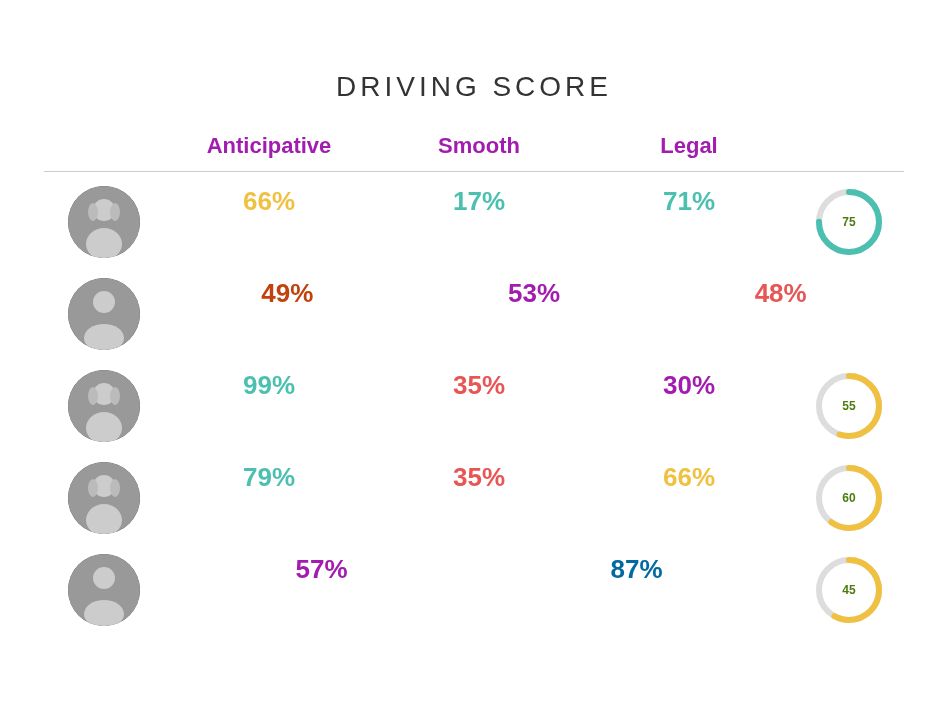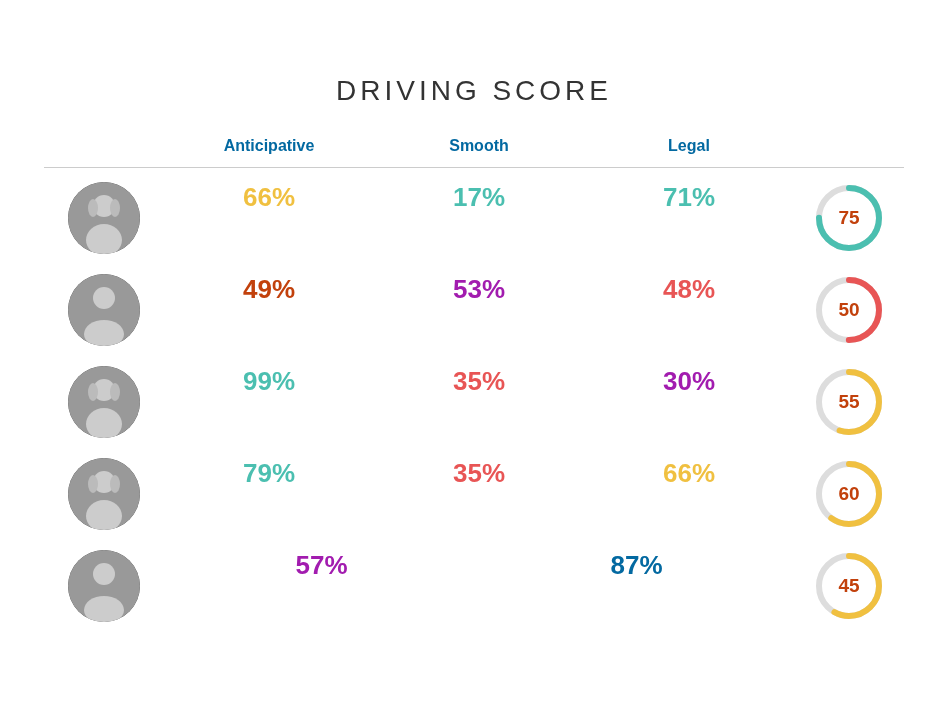--- a/index.html
+++ b/index.html
@@ -49,23 +49,23 @@
     .col-legal {
       flex: 1;
       text-align: center;
     }
     .col-score {
       width: 110px;
       flex-shrink: 0;
       text-align: center;
     }
     .header-label {
-      font-size: 16px;
+      font-size: 22px;
       font-weight: 600;
-      color: #0369a1;
+      color: #a21caf;
     }
     .data-row {
       display: flex;
       align-items: flex-start;
       padding: 10px 0;
     }
     .avatar-circle {
       width: 72px;
       height: 72px;
       border-radius: 50%;
@@ -106,23 +106,23 @@
       fill: none;
       stroke-width: 6;
       stroke-linecap: round;
       transition: stroke-dasharray 0.3s;
     }
     .donut-text {
       position: absolute;
       top: 50%;
       left: 50%;
       transform: translate(-50%, -50%);
-      font-size: 19px;
+      font-size: 12px;
       font-weight: 600;
-      color: #c2410c;
+      color: #4d7c0f;
     }
   </style>
 </head>
 <body>
 
 <div class="container">
   <div class="page-title">DRIVING SCORE</div>
 
   <div class="table">
 
@@ -191,31 +191,20 @@
     </div>
     <div class="col-anticipative">
       <span class="score-value" style="color:#c2410c">49%</span>
     </div>
     <div class="col-smooth">
       <span class="score-value" style="color:#a21caf">53%</span>
     </div>
     <div class="col-legal">
       <span class="score-value" style="color:#E85555">48%</span>
     </div>
-    <div class="col-score">
-
-    <div class="donut-container">
-      <svg class="donut-svg" width="72" height="72" viewBox="0 0 72 72">
-        <circle class="donut-bg" cx="36" cy="36" r="30"></circle>
-        <circle class="donut-arc" cx="36" cy="36" r="30" stroke="#E85555" stroke-dasharray="94.25 188.50" stroke-dashoffset="0"></circle>
-      </svg>
-      <div class="donut-text">50</div>
-    </div>
-
-    </div>
   </div>
         <div class="data-row">
     <div class="col-avatar">
       <div class="avatar-circle">
         <svg viewBox="0 0 72 72" class="avatar-svg">
     <circle cx="36" cy="36" r="36" fill="#999"></circle>
 
     <circle cx="36" cy="24" r="11" fill="#ccc"></circle>
 
     <ellipse cx="36" cy="58" rx="18" ry="16" fill="#ccc"></ellipse>

